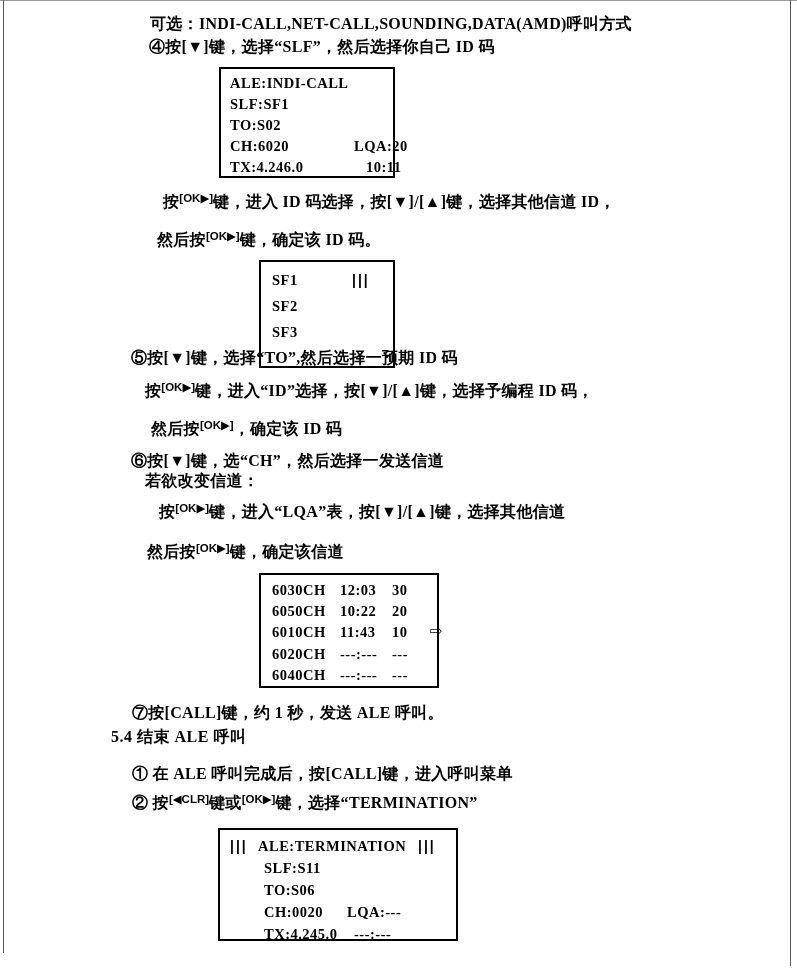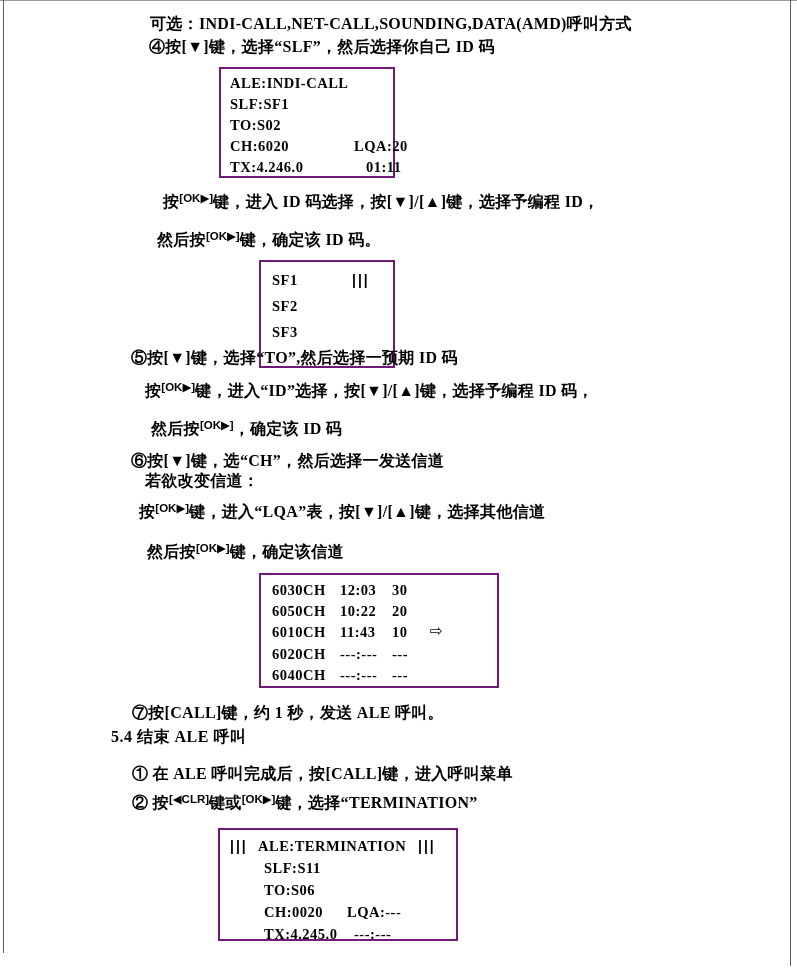--- a/index.html
+++ b/index.html
@@ -13,36 +13,36 @@
   .edge-left { left:3px; top:0; width:1px; height:953px; }
   .edge-right { left:790px; top:0; width:1px; height:966px; }
 
   .line { position:absolute; white-space:nowrap; font-size:16px; letter-spacing:0.3px; line-height:20px; }
   .heading { font-size:16px; letter-spacing:0.5px; }
   .key {
     font-family:"Liberation Sans","DejaVu Sans",sans-serif;
     font-size:11.5px; font-weight:bold; position:relative; top:-5px; letter-spacing:0;
   }
 
-  .lcd { position:absolute; border:2px solid #701a75; box-sizing:border-box; background:#fff; }
+  .lcd { position:absolute; border:2px solid #000000; box-sizing:border-box; background:#fff; }
   .lcd .row { position:relative; white-space:nowrap; font-size:14.5px; letter-spacing:0.5px; }
   .col2 { position:absolute; }
   .marker {
     font-family:"Liberation Sans","DejaVu Sans",sans-serif;
     letter-spacing:2px; font-size:14px;
   }
   .cursor-glyph { font-size:15px; font-family:"DejaVu Sans",sans-serif; font-weight:normal; }
 
   .lcd-indi { left:219px; top:67px; width:176px; height:111px; padding:4px 0 0 9px; }
   .lcd-indi .row { line-height:21px; }
 
   .lcd-slf { left:259px; top:260px; width:136px; height:108px; padding:5px 0 0 11px; }
   .lcd-slf .row { line-height:26px; }
 
-  .lcd-lqa { left:259px; top:573px; width:240px; height:115px; padding:5px 16px 0 11px; }
+  .lcd-lqa { left:259px; top:573px; width:180px; height:115px; padding:5px 16px 0 11px; }
   .lcd-lqa .row { line-height:21.2px; }
 
   .lcd-term { left:218px; top:828px; width:240px; height:113px; padding:5px 0 0 10px; }
   .lcd-term .row { line-height:22px; }
   .lcd-term .indented { margin-left:34px; }
 </style>
 </head>
 <body>
 
 <div class="page">
@@ -56,26 +56,26 @@
   <div class="lcd lcd-indi">
     <div class="row">ALE:INDI-CALL</div>
     <div class="row">SLF:SF1</div>
     <div class="row">TO:S02</div>
     <div class="row">
       <span>CH:6020</span>
       <span class="col2" style="left:124px;">LQA:20</span>
     </div>
     <div class="row">
       <span>TX:4.246.0</span>
-      <span class="col2" style="left:136px;">01:11</span>
+      <span class="col2" style="left:136px;">10:11</span>
     </div>
   </div>
 
   <div class="line" style="left:163px; top:192px;">
-    <span>按</span><span class="key">[OK▶]</span><span>键，进入 ID 码选择，按[▼]/[▲]键，选择予编程 ID，</span>
+    <span>按</span><span class="key">[OK▶]</span><span>键，进入 ID 码选择，按[▼]/[▲]键，选择其他信道 ID，</span>
   </div>
   <div class="line" style="left:157px; top:230px;">
     <span>然后按</span><span class="key">[OK▶]</span><span>键，确定该 ID 码。</span>
   </div>
 
   <div class="lcd lcd-slf">
     <div class="row">
       <span>SF1</span>
       <span class="col2 marker" style="left:80px; top:0;">|||</span>
     </div>
@@ -86,21 +86,21 @@
   <div class="line" style="left:131px; top:348px;">⑤按[▼]键，选择“TO”,然后选择一预期 ID 码</div>
   <div class="line" style="left:151px; top:419px;">
     <span>然后按</span><span class="key">[OK▶]</span><span>，确定该 ID 码</span>
   </div>
   <div class="line" style="left:145px; top:381px;">
     <span>按</span><span class="key">[OK▶]</span><span>键，进入“ID”选择，按[▼]/[▲]键，选择予编程 ID 码，</span>
   </div>
 
   <div class="line" style="left:131px; top:451px;">⑥按[▼]键，选“CH”，然后选择一发送信道</div>
   <div class="line" style="left:145px; top:471px;">若欲改变信道：</div>
-  <div class="line" style="left:139px; top:502px;">
+  <div class="line" style="left:159px; top:502px;">
     <span>按</span><span class="key">[OK▶]</span><span>键，进入“LQA”表，按[▼]/[▲]键，选择其他信道</span>
   </div>
   <div class="line" style="left:147px; top:542px;">
     <span>然后按</span><span class="key">[OK▶]</span><span>键，确定该信道</span>
   </div>
 
   <div class="lcd lcd-lqa">
     <div class="row">
       <span>6030CH</span>
       <span class="col2" style="left:68px;">12:03</span>

